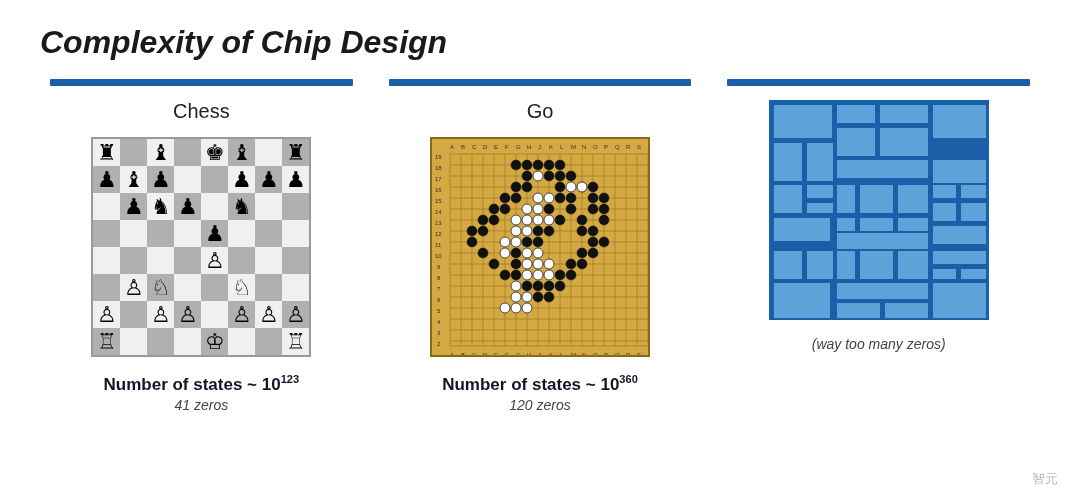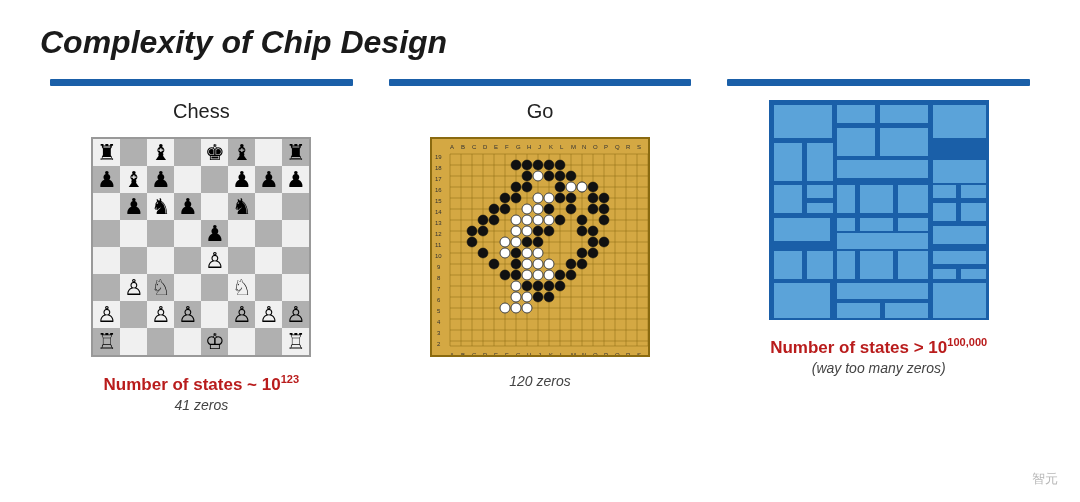--- a/index.html
+++ b/index.html
@@ -81,21 +81,21 @@
       background: #1a5fa8;
       border: 2px solid #1a5fa8;
       position: relative;
       margin-bottom: 16px;
       overflow: hidden;
     }
 
     .stats-bold {
       font-weight: 900;
       font-size: 17px;
-      color: #b91c1c;
+      color: #0f172a;
       text-align: right;
       margin-bottom: 2px;
     }
     .stats-italic {
       font-style: italic;
       font-size: 14px;
       color: #444;
     }
     sup {
       font-size: 0.65em;
@@ -406,20 +406,23 @@
         <circle cx="106" cy="136" r="5" fill="white" stroke="#444" stroke-width="1"></circle>
         <circle cx="117" cy="136" r="5" fill="white" stroke="#444" stroke-width="1"></circle>
         <circle cx="84" cy="147" r="5" fill="white" stroke="#444" stroke-width="1"></circle>
         <circle cx="84" cy="158" r="5" fill="white" stroke="#444" stroke-width="1"></circle>
         <circle cx="95" cy="158" r="5" fill="white" stroke="#444" stroke-width="1"></circle>
         <circle cx="73" cy="169" r="5" fill="white" stroke="#444" stroke-width="1"></circle>
         <circle cx="84" cy="169" r="5" fill="white" stroke="#444" stroke-width="1"></circle>
         <circle cx="95" cy="169" r="5" fill="white" stroke="#444" stroke-width="1"></circle>
       </svg>
     </div>
+    <div class="stats-bold">
+      <span>Number of states ~ 10</span><sup>360</sup>
+    </div>
     <div class="stats-italic">120 zeros</div>
   </div>
 
   <div class="column">
     <div class="column-bar"></div>
     <div class="placement-board" id="placement-board">
         <div class="placement-rect" style="top: 2px; left: 2px; width: 60px; height: 35px;"></div>
         <div class="placement-rect" style="top: 2px; left: 65px; width: 40px; height: 20px;"></div>
         <div class="placement-rect" style="top: 2px; left: 108px; width: 50px; height: 20px;"></div>
         <div class="placement-rect" style="top: 2px; left: 161px; width: 55px; height: 35px;"></div>
@@ -452,21 +455,18 @@
         <div class="placement-rect" style="top: 148px; left: 126px; width: 32px; height: 30px;"></div>
         <div class="placement-rect" style="top: 148px; left: 161px; width: 55px; height: 15px;"></div>
         <div class="placement-rect" style="top: 166px; left: 161px; width: 25px; height: 12px;"></div>
         <div class="placement-rect" style="top: 166px; left: 189px; width: 27px; height: 12px;"></div>
         <div class="placement-rect" style="top: 180px; left: 2px; width: 58px; height: 38px;"></div>
         <div class="placement-rect" style="top: 180px; left: 65px; width: 93px; height: 18px;"></div>
         <div class="placement-rect" style="top: 180px; left: 161px; width: 55px; height: 38px;"></div>
         <div class="placement-rect" style="top: 200px; left: 65px; width: 45px; height: 18px;"></div>
         <div class="placement-rect" style="top: 200px; left: 113px; width: 45px; height: 18px;"></div>
       </div>
-    <div class="stats-bold">
-      <span>Number of states &gt; 10</span><sup>100,000</sup>
-    </div>
     <div class="stats-italic">(way too many zeros)</div>
   </div>
 
 </div>
 
 <div class="watermark">智元</div>
 
 </body></html>

